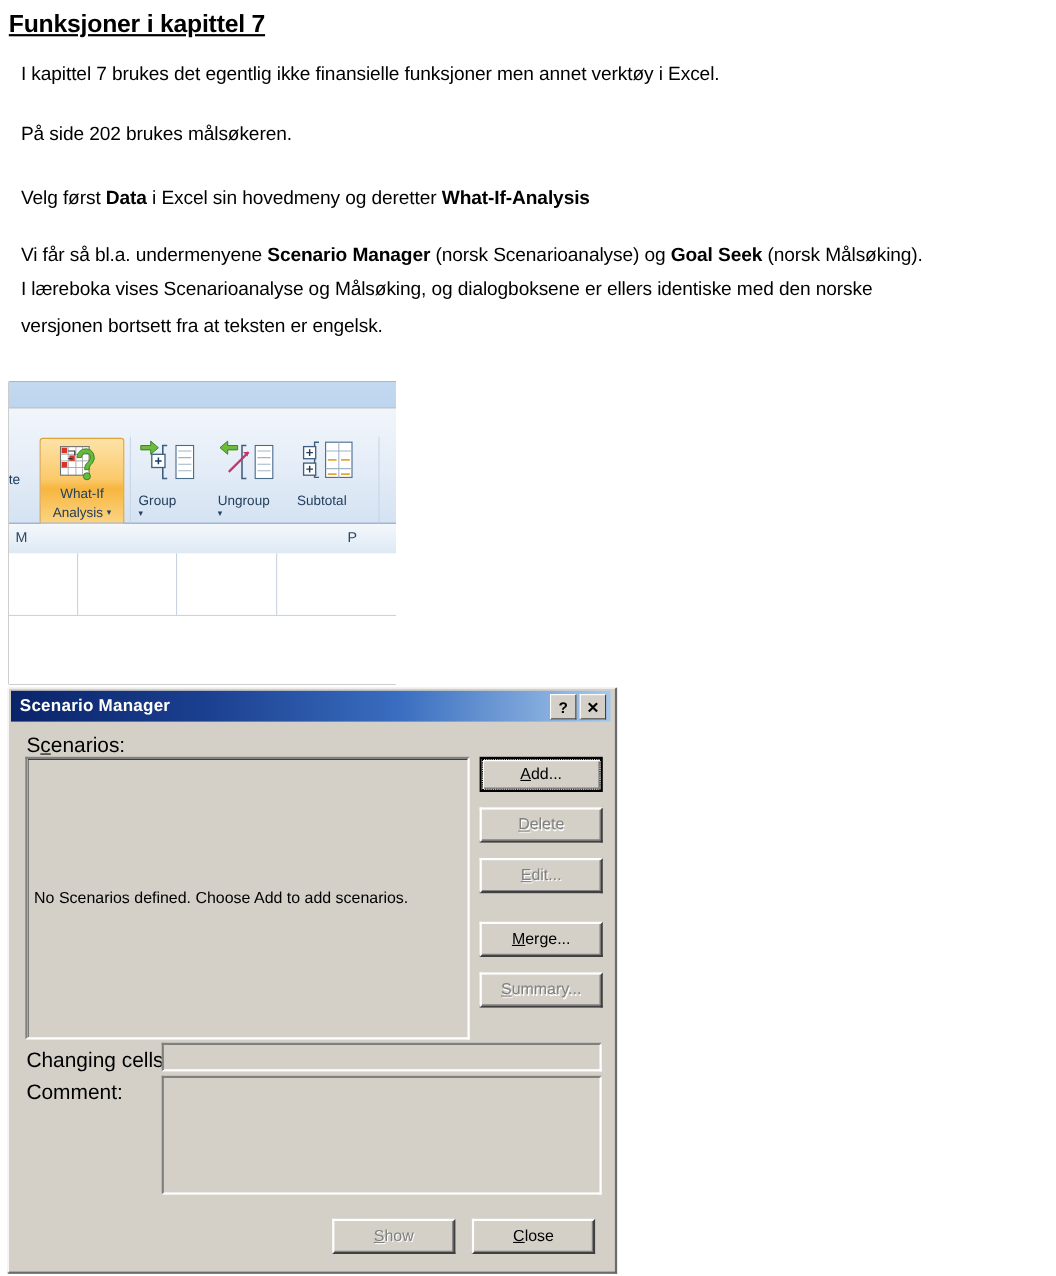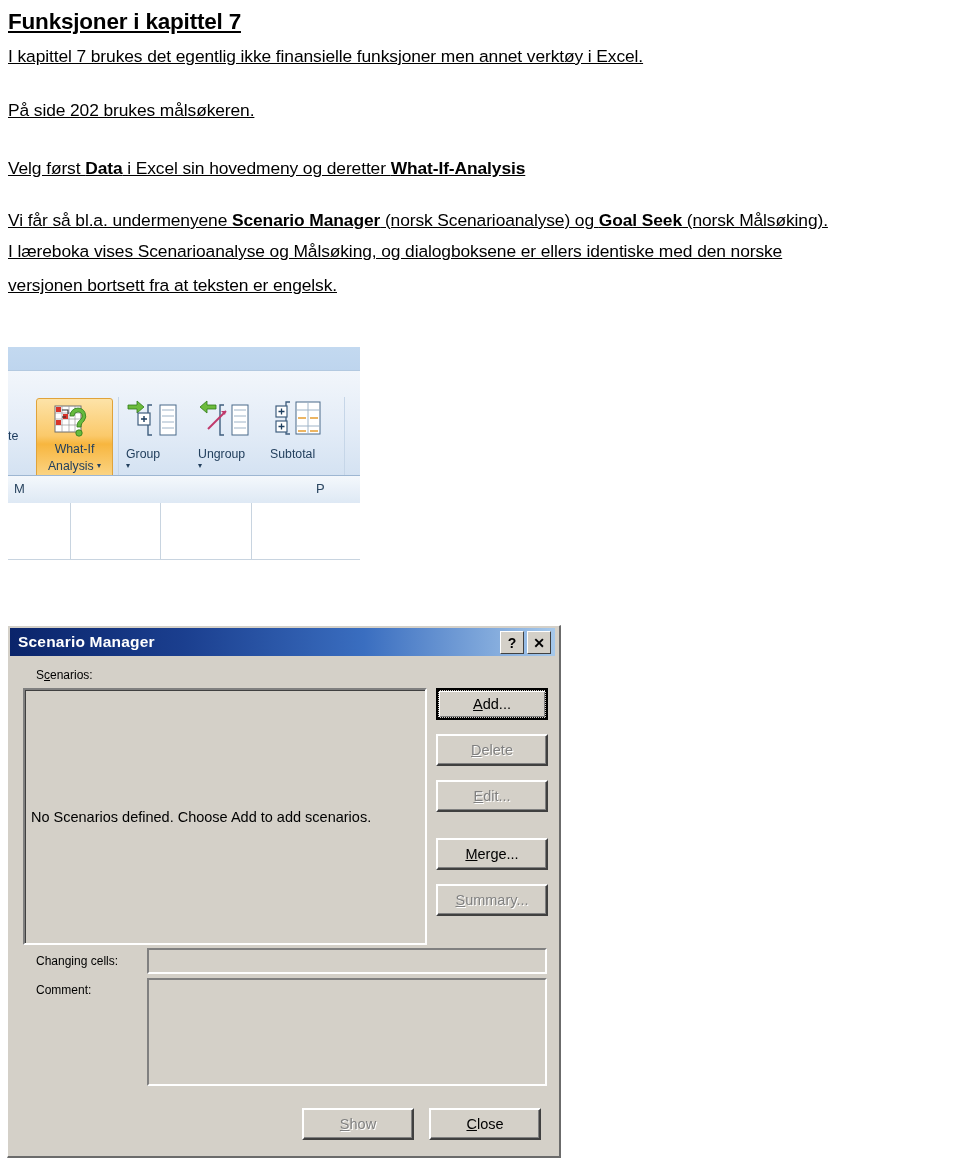--- a/index.html
+++ b/index.html
@@ -28,24 +28,23 @@
     font-weight: bold;
     margin: 0;
     padding: 8px 0 0 0;
     letter-spacing: -0.2px;
     line-height: 1.25;
     text-decoration: underline;
   }
   .para {
     font-size: 17.4px;
     line-height: 1.0;
-    margin: 0;
+    margin: 11px;
     letter-spacing: -0.1px;
     white-space: nowrap;
-    text-decoration: underline;
   }
   .p1 { position: absolute; left: 0; top: 48px; }
   .p2 { position: absolute; left: 0; top: 102px; }
   .p3 { position: absolute; left: 0; top: 160px; text-align: right; }
   .p4 { position: absolute; left: 0; top: 212px; }
   .p5 { position: absolute; left: 0; top: 243px; }
   .p6 { position: absolute; left: 0; top: 277px; }
   .b { font-weight: bold; }
 
   
@@ -221,24 +220,23 @@
     align-items: center;
     justify-content: center;
     font-size: 14px;
     font-weight: bold;
     color: #000000;
     line-height: 1;
     cursor: default;
   }
   .dlg-label {
     position: absolute;
-    font-size: 12px;
+    font-size: 19px;
     color: #000000;
     white-space: nowrap;
-    margin-left: 12px;
   }
   .lbl-scenarios { left: 16px; top: 42px; }
   .lbl-changing { left: 16px; top: 328px; }
   .lbl-comment  { left: 16px; top: 357px; }
 
   .listbox {
     position: absolute;
     left: 15px; top: 62px;
     width: 400px; height: 253px;
     background: #d4d0c8;

